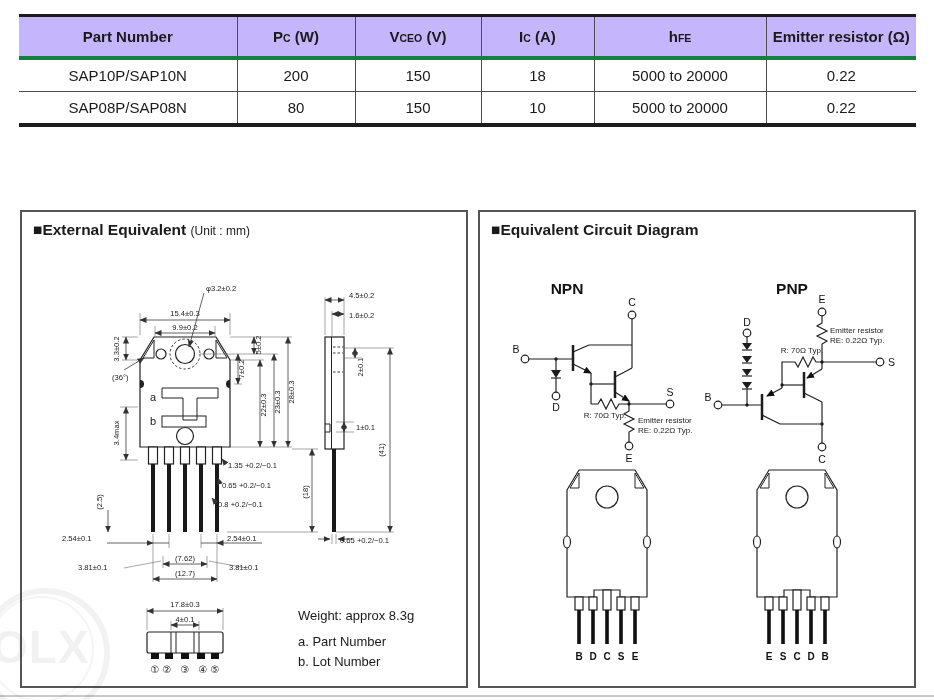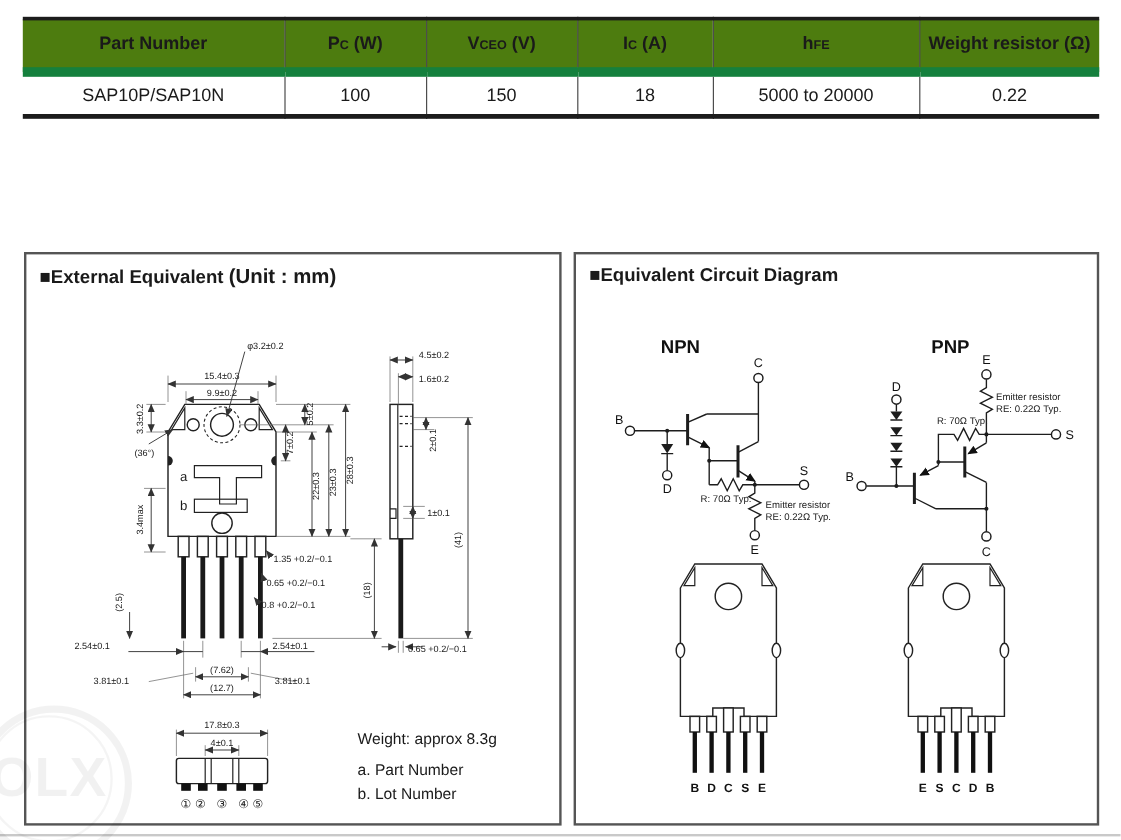--- a/index.html
+++ b/index.html
@@ -2,32 +2,32 @@
 <html><head>
 <meta charset="utf-8">
 <style>
   html,body{margin:0;padding:0;background:#fff;}
   .page{position:relative;width:934px;height:700px;background:#ffffff;overflow:hidden;
         font-family:"Liberation Sans","DejaVu Sans",sans-serif;color:#1a1a1a;}
 
   
   table.spec{position:absolute;left:19px;top:14px;width:897px;border-collapse:collapse;
              border-top:3px solid #1c1c1c;border-bottom:4px solid #1c1c1c;font-size:15px;}
-  table.spec th{background:#4d7c0f;border-bottom:8px solid #15803d;font-weight:bold;
+  table.spec th{background:#c4b5fd;border-bottom:4px solid #15803d;font-weight:bold;
                 padding:11px 2px;text-align:center;}
   table.spec td{padding:7px 2px;text-align:center;border-top:1px solid #4d4d4d;}
   table.spec th+th, table.spec td+td{border-left:1px solid #4d4d4d;}
   .subsm{font-size:10.5px;}
 
   
   .panel{position:absolute;top:210px;height:474px;border:2px solid #555;background:#fff;}
   .panel.left{left:20px;width:444px;}
   .panel.right{left:478px;width:434px;}
   .panel-title{position:absolute;top:9px;left:11px;font-size:15.5px;font-weight:bold;z-index:2;white-space:nowrap;}
-  .panel-title .suffix{font-weight:bold;font-size:17px;}
+  .panel-title .suffix{font-weight:normal;font-size:12px;}
   .panel svg{position:absolute;left:0;top:0;}
 
   
   .ol{stroke:#222;stroke-width:1.2;fill:#fff;}
   .ol2{stroke:#222;stroke-width:1;fill:none;}
   .dl{stroke:#3a3a3a;stroke-width:0.8;fill:none;}
   .ext{stroke:#6a6a6a;stroke-width:0.6;fill:none;}
   .dsh{stroke:#222;stroke-width:0.9;fill:none;stroke-dasharray:2.5,2;}
   .dt{font-size:7.6px;fill:#1a1a1a;}
   .nt{font-size:13px;fill:#1a1a1a;}
@@ -63,29 +63,37 @@
         <col style="width:172px">
         <col style="width:150px">
     </colgroup>
     <thead>
       <tr>
         <th><span>Part Number</span><span class="subsm"></span><span></span></th>
         <th><span>P</span><span class="subsm">C</span><span> (W)</span></th>
         <th><span>V</span><span class="subsm">CEO</span><span> (V)</span></th>
         <th><span>I</span><span class="subsm">C</span><span> (A)</span></th>
         <th><span>h</span><span class="subsm">FE</span><span></span></th>
-        <th><span>Weight resistor (Ω)</span><span class="subsm"></span><span></span></th>
+        <th><span>Emitter resistor (Ω)</span><span class="subsm"></span><span></span></th>
       </tr>
     </thead>
     <tbody>
       <tr>
         <td>SAP10P/SAP10N</td>
-        <td>100</td>
+        <td>200</td>
         <td>150</td>
         <td>18</td>
+        <td>5000 to 20000</td>
+        <td>0.22</td>
+      </tr>
+      <tr>
+        <td>SAP08P/SAP08N</td>
+        <td>80</td>
+        <td>150</td>
+        <td>10</td>
         <td>5000 to 20000</td>
         <td>0.22</td>
       </tr>
     </tbody>
   </table>
 
   <div class="panel left">
     <div class="panel-title">
       <span>■</span><span>External Equivalent</span>
       <span class="suffix">(Unit : mm)</span>

